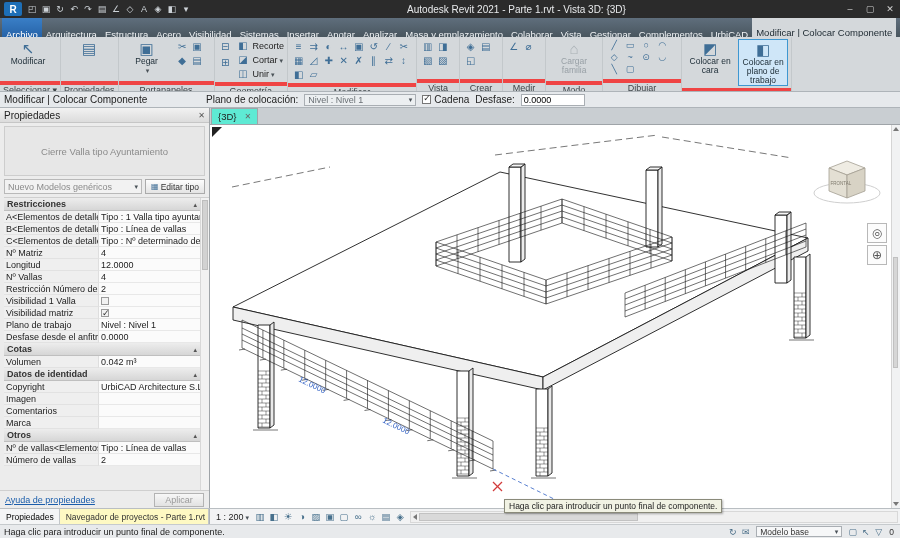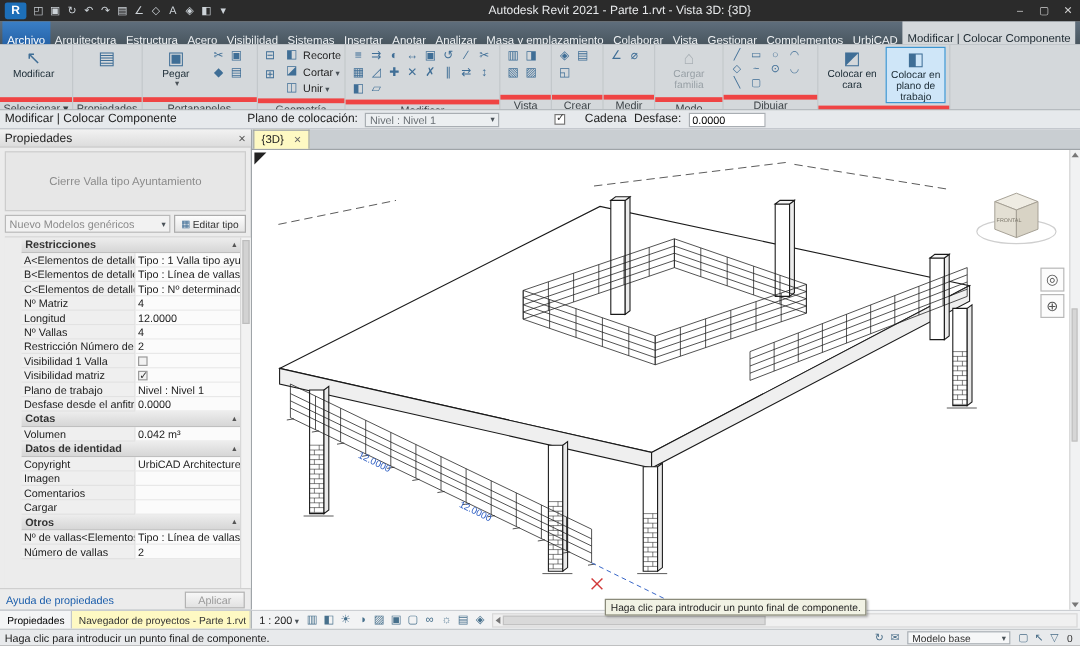--- a/index.html
+++ b/index.html
@@ -44,55 +44,55 @@
   .sqgrid{display:flex;flex-wrap:wrap;}
   .w36{width:36px;}
   .drawgrid{width:72px;display:flex;flex-wrap:wrap;}
   .drawgrid .ic{width:16px;height:12px;font-size:9px;}
 
   
   .optbar{flex:0 0 16px;height:16px;background:#e6e9ec;border-bottom:1px solid #aeb4b9;display:flex;align-items:center;font-size:10px;gap:6px;padding-left:4px;}
   .opt-context{width:196px;flex:0 0 196px;white-space:nowrap;overflow:hidden;}
   .optlabel{color:#222;white-space:nowrap;}
   .optselect{width:112px;height:12px;background:#eceff1;border:1px solid #a9aeb3;color:#6a7075;font-size:9px;display:flex;align-items:center;justify-content:space-between;padding:0 3px;}
-  .optcheck{display:flex;align-items:center;gap:16px;margin-left:40px;}
+  .optcheck{display:flex;align-items:center;gap:3px;}
   .cbx{width:9px;height:9px;border:1px solid #777;background:#fff;display:inline-block;position:relative;}
   .cbx.checked::after{content:"✓";position:absolute;top:-3px;left:0;font-size:9px;color:#333;}
   .optinput{width:64px;height:12px;font-size:9px;border:1px solid #a9aeb3;background:#fff;padding:0 2px;font-family:inherit;}
 
   
   .main{flex:1;display:flex;min-height:0;}
 
   
   .props{width:210px;flex:0 0 210px;background:#ececec;border-right:1px solid #9fa4a8;display:flex;flex-direction:column;min-height:0;}
   .props-header{height:15px;flex:0 0 15px;background:linear-gradient(#f2f2f2,#dcdcdc);border-bottom:1px solid #c6c6c6;display:flex;align-items:center;font-size:10px;padding:0 4px;}
   .props-header .x{margin-left:auto;font-size:8px;color:#555;}
   .preview{margin:3px 4px;height:50px;flex:0 0 50px;background:#e7e7e7;border:1px solid #cdcdcd;display:flex;align-items:center;justify-content:center;text-align:center;color:#8b8b8b;font-size:9.5px;padding:0 10px;}
   .selrow{display:flex;gap:3px;margin:0 4px 3px;flex:0 0 15px;}
   .typesel{flex:1;height:15px;background:#f2f2f2;border:1px solid #b9b9b9;color:#8a8a8a;font-size:9px;display:flex;align-items:center;justify-content:space-between;padding:0 3px;white-space:nowrap;overflow:hidden;}
   .edittype{width:60px;height:15px;background:linear-gradient(#fdfdfd,#e4e4e4);border:1px solid #ababab;font-size:8.5px;display:flex;align-items:center;justify-content:center;gap:2px;color:#333;white-space:nowrap;}
   .eticon{font-size:8px;color:#3f6e96;}
   .grid-wrap{flex:1;display:flex;min-height:0;margin-left:4px;border-top:1px solid #cfcfcf;}
   .rows{flex:1;overflow:hidden;background:#ececec;}
-  .prow{display:flex;height:12px;line-height:12px;font-size:9px;margin-left:14px;}
+  .prow{display:flex;height:12px;line-height:12px;font-size:9px;}
   .prow.section{height:13px;line-height:13px;background:linear-gradient(#ededed,#d6d6d6);border-bottom:1px solid #bfbfbf;font-weight:bold;color:#333;padding:0 3px;justify-content:space-between;}
   .prow.section .chev{font-size:7px;color:#555;}
   .plabel{flex:0 0 95px;background:#efefef;border-right:1px solid #dedede;border-bottom:1px solid #e2e2e2;padding:0 2px;white-space:nowrap;overflow:hidden;}
   .pvalue{flex:1;background:#fbfbfb;border-bottom:1px solid #e8e8e8;padding:0 2px;white-space:nowrap;overflow:hidden;display:flex;align-items:center;}
   .pvalue .cbx{width:8px;height:8px;border-color:#9b9b9b;background:#f2f2f2;}
   .pscroll{width:9px;flex:0 0 9px;background:#f2f2f2;border-left:1px solid #d8d8d8;position:relative;}
   .pscroll .thumb{position:absolute;top:2px;left:1px;width:6px;height:70px;background:#d2d2d2;border:1px solid #bdbdbd;}
   .props-footer{height:18px;flex:0 0 18px;display:flex;align-items:center;justify-content:space-between;padding:0 5px;border-top:1px solid #cfcfcf;margin-top:auto;}
-  .helplink{color:#1a5dab;font-size:9px;}
+  .helplink{color:#1a5dab;text-decoration:underline;font-size:9px;}
   .applybtn{width:50px;height:14px;background:linear-gradient(#f7f7f7,#e2e2e2);border:1px solid #b3b3b3;color:#9a9a9a;font-size:9px;display:flex;align-items:center;justify-content:center;}
 
   
   .viewarea{flex:1;position:relative;background:#fff;min-width:0;display:flex;flex-direction:column;}
   .viewtabs{flex:0 0 17px;height:17px;background:#c9ced2;display:flex;align-items:flex-end;padding-left:1px;border-bottom:1px solid #9fa4a8;}
-  .viewtab{height:16px;background:#fef9c3;border:1px solid #9fa4a8;border-bottom:none;display:flex;align-items:center;gap:8px;padding:0 6px;font-size:9.5px;}
+  .viewtab{height:16px;background:#5eead4;border:1px solid #9fa4a8;border-bottom:none;display:flex;align-items:center;gap:8px;padding:0 6px;font-size:9.5px;}
   .viewtab .x{font-size:8px;color:#666;}
   .canvas-wrap{flex:1;min-height:0;display:flex;position:relative;}
   svg.canvas{flex:1 1 auto;min-width:0;height:100%;background:#fff;display:block;}
   .dashg line{stroke:#555;stroke-width:0.8;stroke-dasharray:7 4;}
   .solid{stroke:#1a1a1a;stroke-width:0.9;fill:none;}
   .face-top{fill:#ffffff;}
   .face-front{fill:#efefef;}
   .fences line{stroke:#222;stroke-width:0.65;}
   .blueg line{stroke:#2f5fc4;stroke-width:0.8;stroke-dasharray:4 3;fill:none;}
   .dim{fill:#2f5fc4;font-size:8px;}
@@ -453,21 +453,21 @@
             </div>
             <div class="prow">
               <div class="plabel">Imagen</div>
               <div class="pvalue"></div>
             </div>
             <div class="prow">
               <div class="plabel">Comentarios</div>
               <div class="pvalue"></div>
             </div>
             <div class="prow">
-              <div class="plabel">Cargar</div>
+              <div class="plabel">Marca</div>
               <div class="pvalue"></div>
             </div>
             <div class="prow section">
               <span>Otros</span>
               <span class="chev">▴</span>
             </div>
             <div class="prow">
               <div class="plabel">Nº de vallas&lt;Elementos de...</div>
               <div class="pvalue">Tipo : Línea de vallas</div>
             </div>

